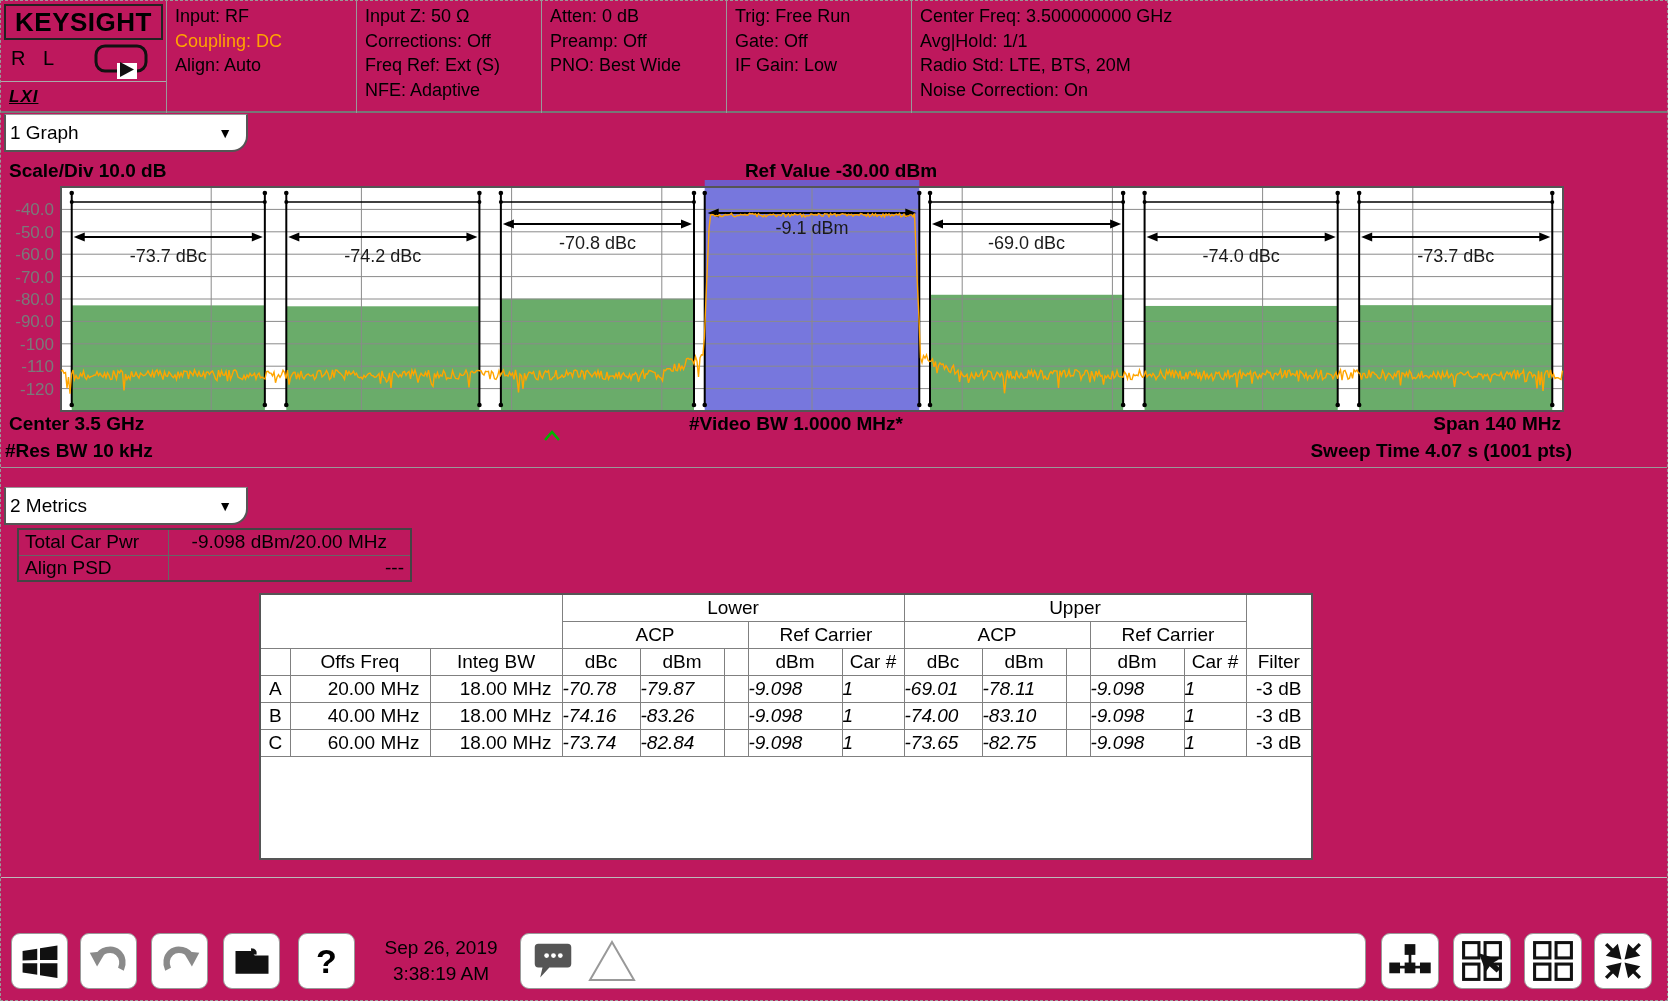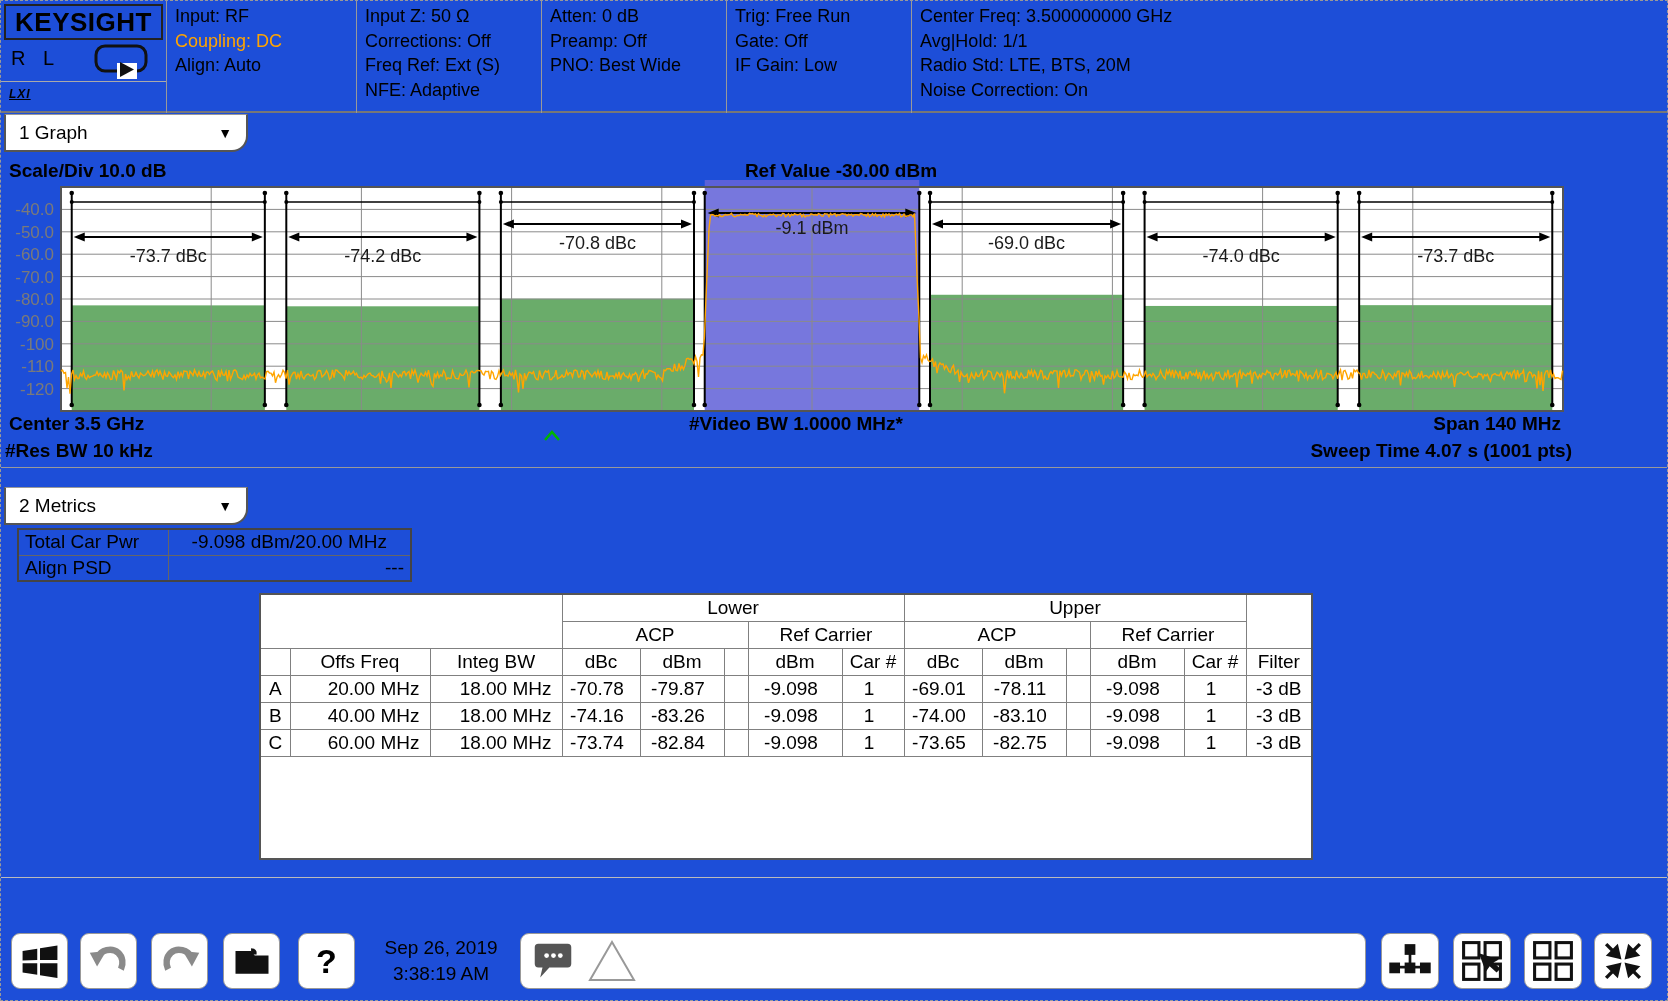--- a/index.html
+++ b/index.html
@@ -1,45 +1,45 @@
 <!DOCTYPE html>
 <html><head>
 <meta charset="utf-8">
 <style>
   html,body{margin:0;padding:0;background:#cfcfcf;}
-  .screen{position:relative;width:1668px;height:1001px;background:#1d4ed8;
+  .screen{position:relative;width:1668px;height:1001px;background:#be185d;
     font-family:"Liberation Sans",sans-serif;color:#000;overflow:hidden;
     border:1px dashed #999;box-sizing:border-box;}
   .abs{position:absolute;}
   
   .hdr{position:absolute;left:0;top:0;width:1668px;height:112px;border-bottom:2px solid #777;box-sizing:border-box;}
   .hcol{position:absolute;top:0;height:112px;border-left:1px solid #999;padding:3px 0 0 8px;box-sizing:border-box;
     font-size:18px;line-height:24.5px;white-space:nowrap;}
   .hline{display:block;}
   .orange{color:#FFA400;}
   .brandbox{position:absolute;left:3px;top:3px;width:159px;height:36px;border:2px solid #222;box-sizing:border-box;
     display:flex;align-items:center;justify-content:center;font-weight:bold;font-size:26px;letter-spacing:.5px;}
   .rl{position:absolute;left:10px;top:46px;font-size:20px;letter-spacing:6px;}
-  .lxi{position:absolute;left:8px;top:86px;font-style:italic;font-weight:bold;font-size:12px;letter-spacing:1px;text-decoration:underline;}
+  .lxi{position:absolute;left:8px;top:86px;font-style:italic;font-weight:bold;font-size:17px;letter-spacing:1px;text-decoration:underline;}
   .brand-div{position:absolute;left:0;top:80px;width:165px;height:1px;background:#aaa;}
   
   .tab{position:absolute;left:3px;width:244px;height:38px;border:2px solid #555;border-top:1px solid #999;
     border-radius:0 0 16px 0;box-sizing:border-box;background:#fff;font-size:19px;
-    display:flex;align-items:center;padding-left:13px;}
+    display:flex;align-items:center;padding-left:4px;}
   .tab .caret{position:absolute;right:14px;top:10px;font-size:14px;}
   .blabel{position:absolute;font-weight:bold;font-size:19px;white-space:nowrap;}
   .divider{position:absolute;left:0;width:1668px;height:1px;background:#999;}
   
   .tct{position:absolute;left:16px;top:527px;border-collapse:collapse;table-layout:fixed;}
   .tct td{border:1.5px solid #666;font-size:19px;height:26px;padding:0 6px;box-sizing:border-box;white-space:nowrap;}
   .tct{border:2px solid #444;}
   .acp{position:absolute;left:258px;top:592px;border-collapse:collapse;table-layout:fixed;border:2px solid #555;background:#fff;}
   .acp td{border:1.5px solid #808080;font-size:19px;height:27px;padding:0;box-sizing:border-box;
     text-align:center;white-space:nowrap;overflow:hidden;}
-  .acp td.num{text-align:center;padding-right:8px;}
+  .acp td.num{text-align:left;padding-right:8px;font-style:italic;}
   .acp td.numb{text-align:right;padding-right:10px;}
   .acp td.blank{border-bottom:none;}
   .acp td.filler{border-top:none;height:103px;}
   
   .tbtn{position:absolute;top:932px;height:56px;border:1.5px solid #999;border-radius:9px;background:#fff;
     box-sizing:border-box;display:flex;align-items:center;justify-content:center;}
   .dtime{position:absolute;left:360px;top:934px;width:160px;text-align:center;font-size:19px;line-height:26px;}
   .qmark{font-size:34px;font-weight:bold;}
   svg text{font-family:"Liberation Sans",sans-serif;}
 </style>

